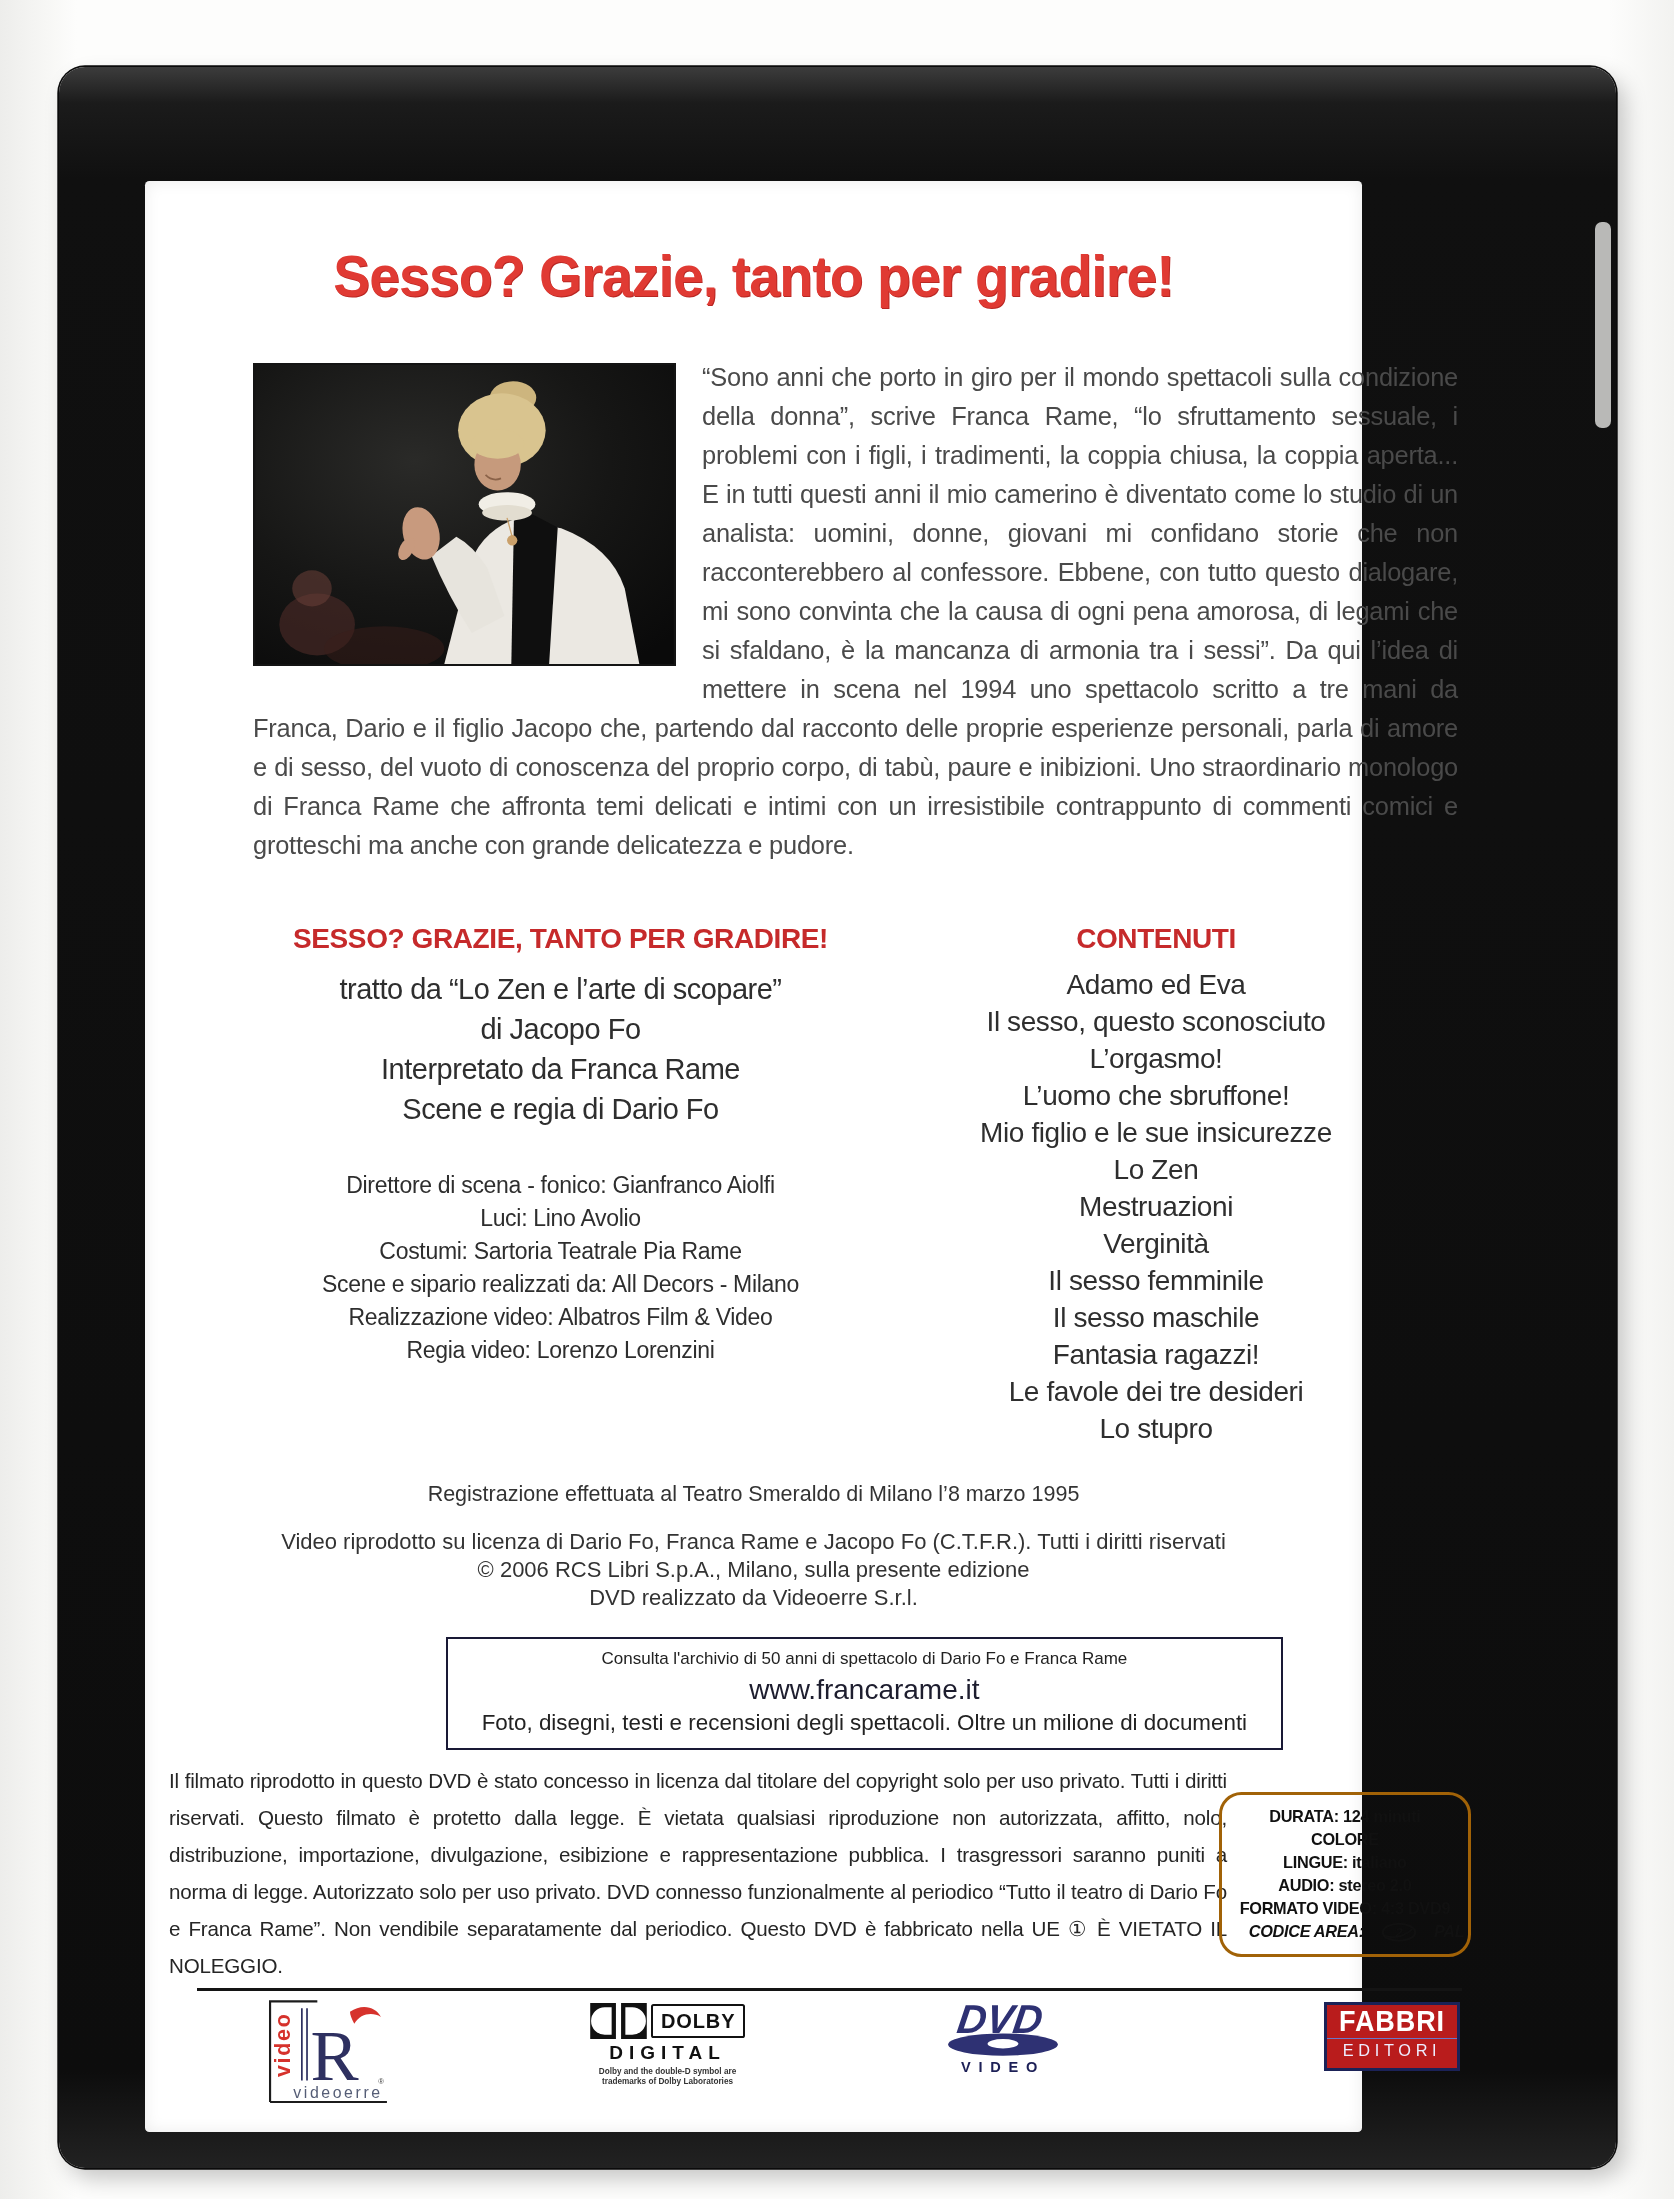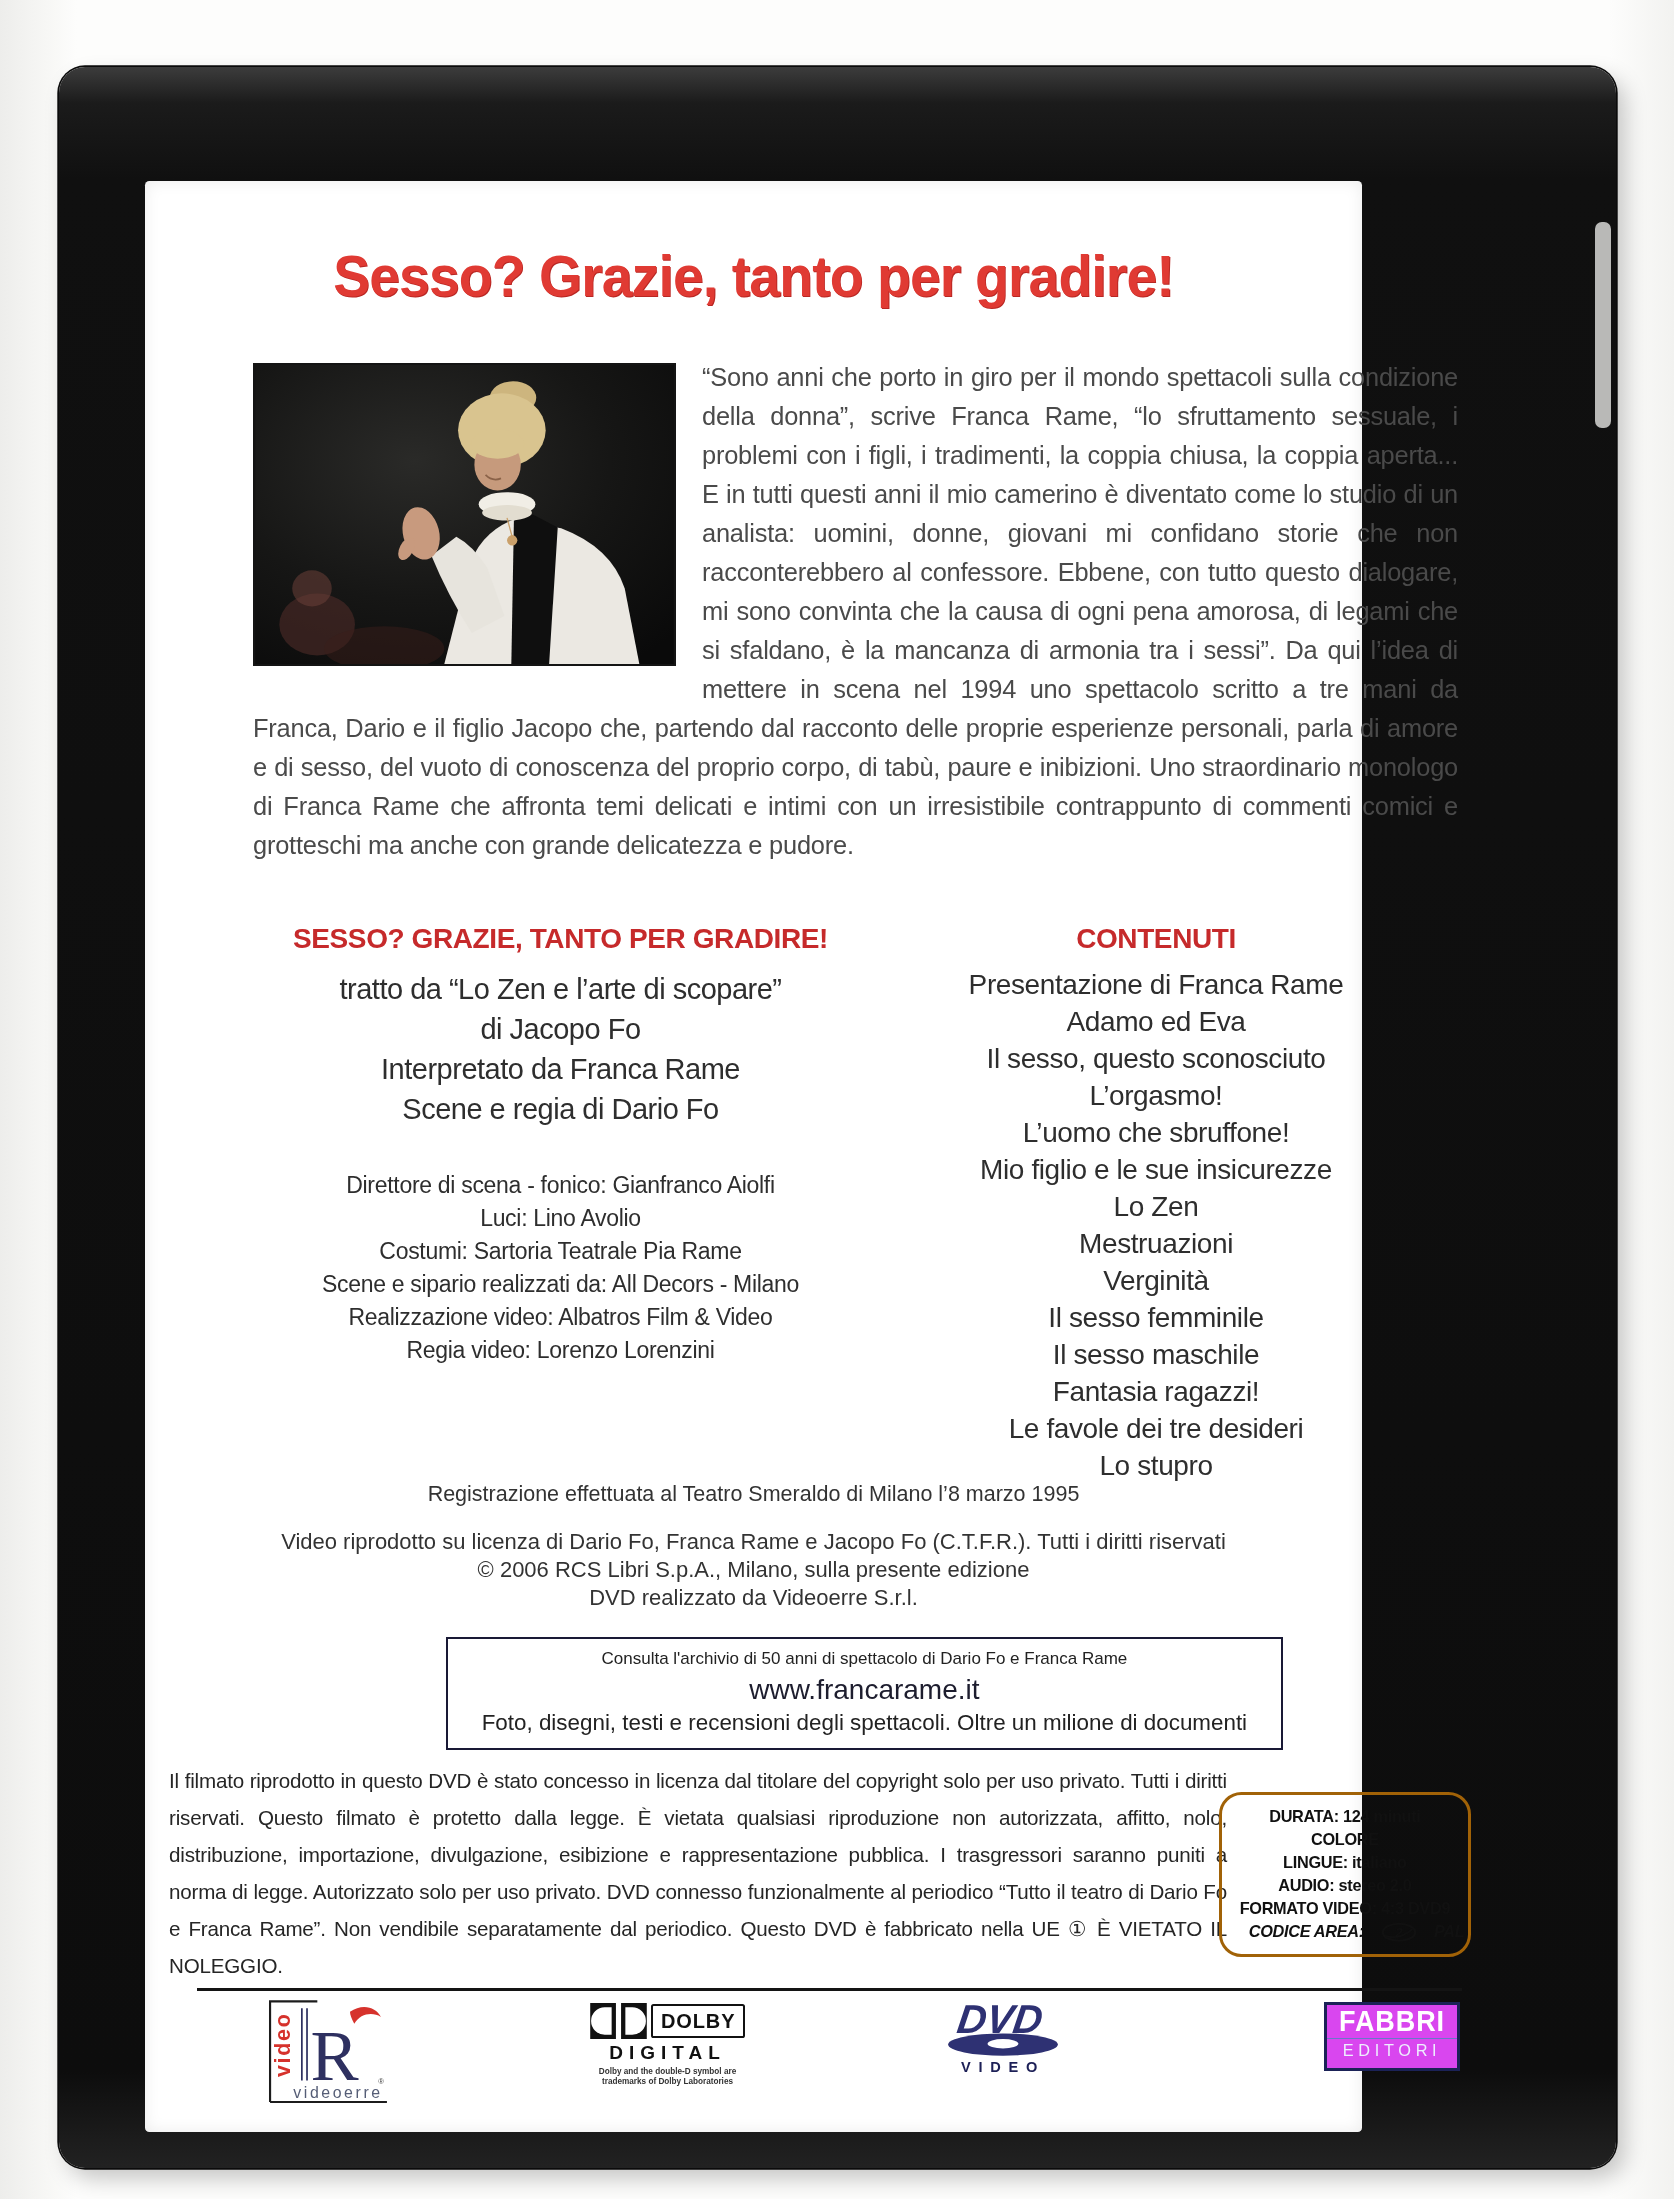--- a/index.html
+++ b/index.html
@@ -71,21 +71,21 @@
 
   
   #logo-videoerre{left:119px;top:1817px;width:129px;height:110px;}
   #logo-dolby{left:441px;top:1822px;width:163px;text-align:center;color:#111;}
   #logo-dolby .row{display:flex;align-items:center;justify-content:center;gap:4.3px;}
   #logo-dolby .dolby-word{border:2.6px solid #111;font-weight:bold;font-size:20px;
     letter-spacing:0.9px;padding:3.4px 7.7px;border-radius:2.6px;}
   #logo-dolby .digital{font-weight:bold;font-size:19px;letter-spacing:6px;margin-top:2.6px;}
   #logo-dolby .fine{font-size:8.2px;line-height:10.3px;color:#333;margin-top:3.4px;font-weight:bold;}
   #logo-dvd{left:798px;top:1817px;width:120px;text-align:center;}
-  #logo-fabbri{left:1179px;top:1821px;width:136px;height:69px;background:#d946ef;
+  #logo-fabbri{left:1179px;top:1821px;width:136px;height:69px;background:#b91c1c;
     border:3.4px solid #1b2257;text-align:center;box-sizing:border-box;}
   #logo-fabbri .f1{color:#fff;font-weight:bold;font-size:27px;letter-spacing:0.9px;line-height:33px;transform:scaleY(1.1);}
   #logo-fabbri .f2{color:#eef;font-size:16.3px;letter-spacing:4.7px;line-height:22.4px;border-top:1.7px solid #6a77c9;}
 </style>
 </head>
 <body>
 
 <div id="case">
   <div class="hinge"></div>
 
@@ -140,21 +140,20 @@
         <div>Costumi: Sartoria Teatrale Pia Rame</div>
         <div>Scene e sipario realizzati da: All Decors - Milano</div>
         <div>Realizzazione video: Albatros Film &amp; Video</div>
         <div>Regia video: Lorenzo Lorenzini</div>
       </div>
     </div>
 
     <div id="right-col" class="abs">
       <div class="red-head">CONTENUTI</div>
       <div class="items">
-        <div>Presentazione di Franca Rame</div>
         <div>Adamo ed Eva</div>
         <div>Il sesso, questo sconosciuto</div>
         <div>L’orgasmo!</div>
         <div>L’uomo che sbruffone!</div>
         <div>Mio figlio e le sue insicurezze</div>
         <div>Lo Zen</div>
         <div>Mestruazioni</div>
         <div>Verginità</div>
         <div>Il sesso femminile</div>
         <div>Il sesso maschile</div>

